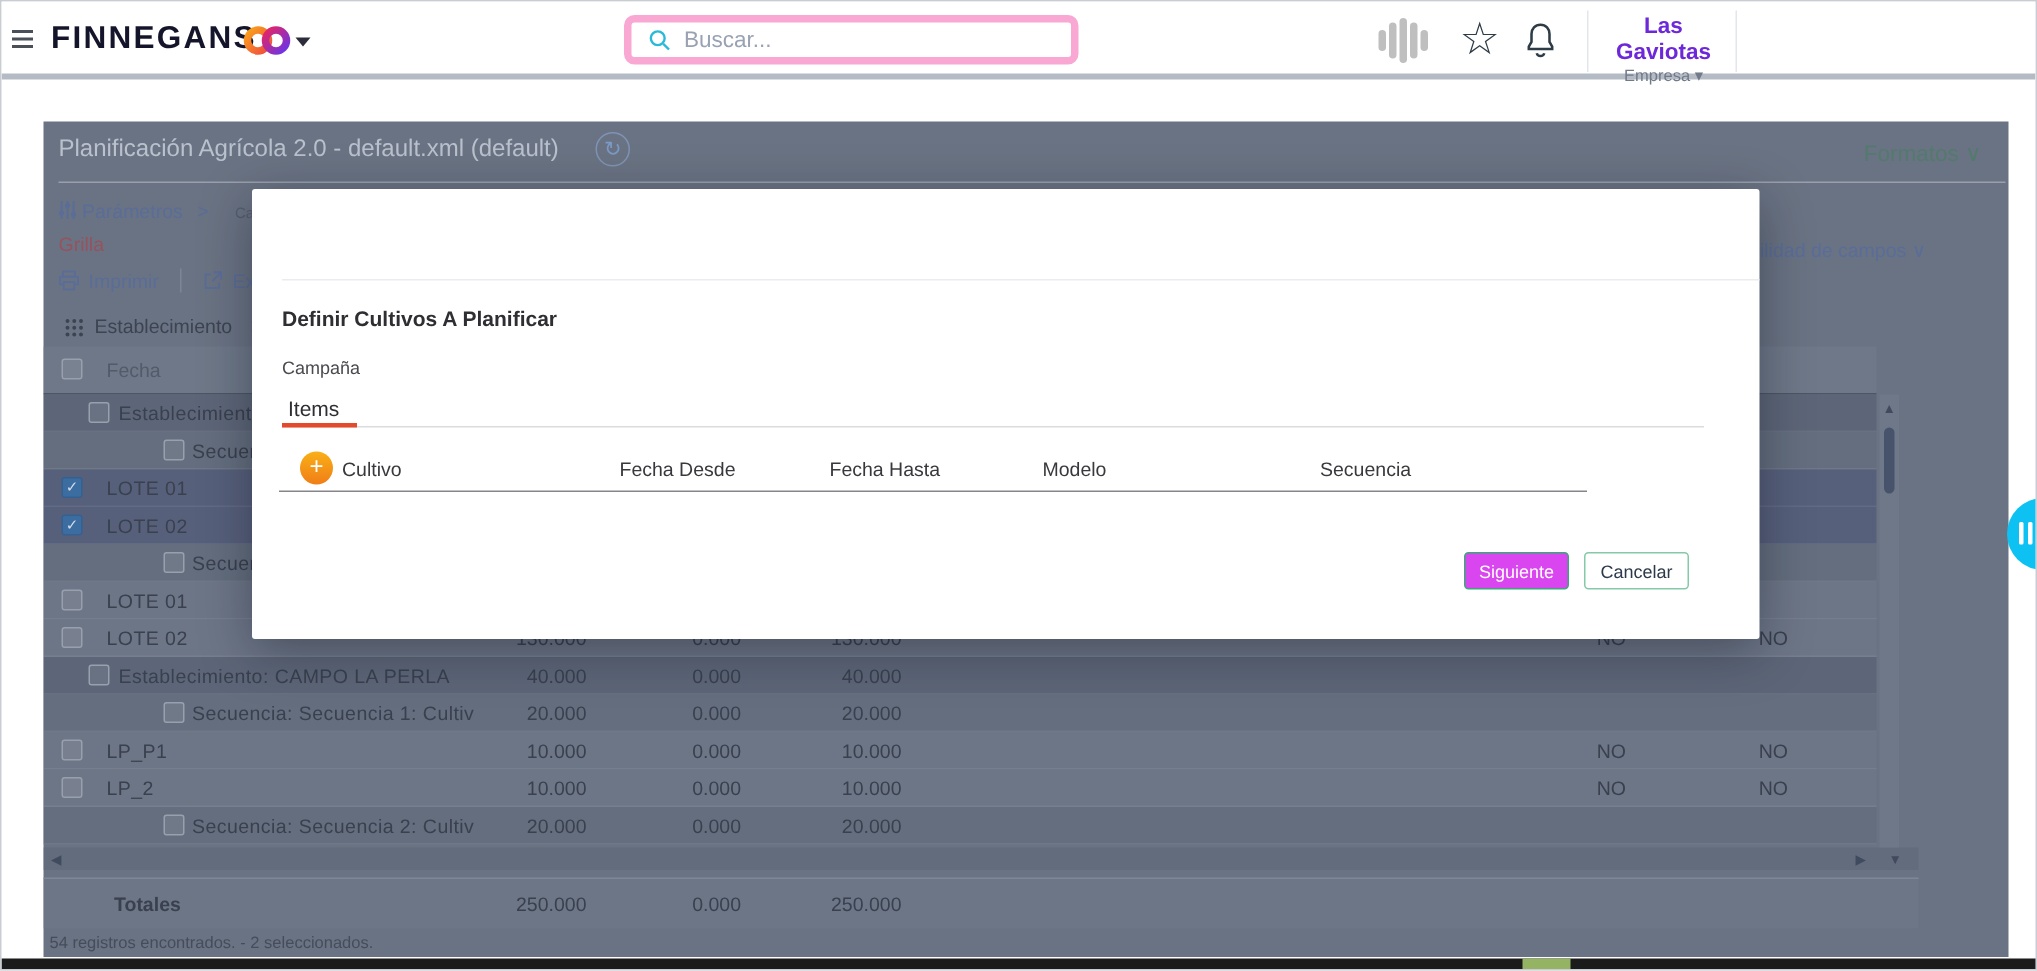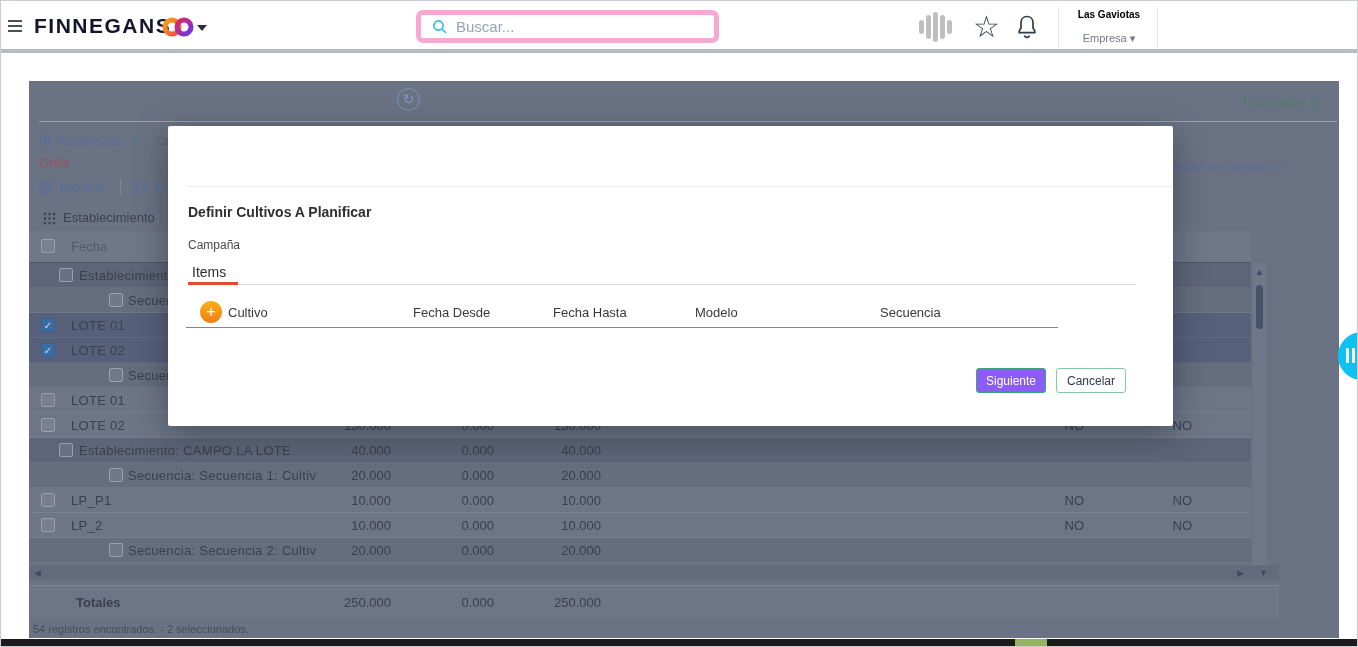--- a/index.html
+++ b/index.html
@@ -17,22 +17,22 @@
   .search { position:absolute; left:415px; top:9px; width:303px; height:33px; border:5px solid #f9a8d4; border-radius:7px; display:flex; align-items:center; padding-left:11px; gap:8px; background:#fff; }
   .search input { border:none; outline:none; font-size:15px; color:#3c4452; width:240px; font-family:inherit; background:transparent; }
   .search input::placeholder { color:#98a2b3; }
   .waves { position:absolute; left:916px; top:11px; width:36px; height:30px; display:flex; align-items:center; justify-content:center; gap:2px; }
   .waves i { display:block; width:5px; border-radius:3px; background:#bfbfbf; }
   .waves i:nth-child(1){height:14px} .waves i:nth-child(2){height:24px} .waves i:nth-child(3){height:30px} .waves i:nth-child(4){height:24px} .waves i:nth-child(5){height:14px}
   .star { position:absolute; left:972px; top:7px; font-size:30px; color:#2e3c48; line-height:38px; cursor:pointer; }
   .bell { position:absolute; left:1014px; top:13px; cursor:pointer; }
   .tb-sep { position:absolute; top:6px; width:1px; height:41px; background:#e3e6ea; }
   .entity { position:absolute; top:8px; text-align:center; cursor:pointer; }
-  .entity .ename { font-size:10px; font-weight:700; color:#000000; }
-  .entity .esub { font-size:11px; color:#707a89; margin-top:12px; }
+  .entity .ename { font-size:15px; font-weight:700; color:#6d28d9; }
+  .entity .esub { font-size:11px; color:#707a89; margin-top:1px; }
   .entity.ws .ename { font-size:16px; font-weight:400; color:#36404f; letter-spacing:0.5px; }
 
   
   .panel { position:absolute; left:28px; top:80px; width:1310px; height:557px; background:#6a7383; overflow:hidden; z-index:1; }
   .p-title { position:absolute; left:10px; top:10px; font-size:16px; color:#b9c1cd; }
   .refresh { position:absolute; left:368px; top:7px; width:23px; height:23px; border:1px solid #7f93b5; border-radius:50%; color:#7b9ac6; font-size:14px; text-align:center; line-height:21px; cursor:pointer; }
   .formats { position:absolute; right:18px; top:12px; font-size:15px; color:#537a6d; cursor:pointer; }
   .p-div { position:absolute; left:10px; top:40px; width:1298px; height:1px; background:#99a0ac; }
   .crumb { position:absolute; left:10px; top:52px; font-size:13px; color:#5a6d99; cursor:pointer; }
   .crumb .tiny { font-size:10px; color:#555e6d; margin-left:14px; }
@@ -93,21 +93,21 @@
   .m-label { position:absolute; left:20px; top:112px; font-size:12px; color:#4a4a4f; }
   .m-pill { position:absolute; left:130px; top:104px; width:226px; height:28px; border-radius:14px; background:#f0f0f1; font-size:13px; color:#3c3c42; line-height:28px; padding-left:14px; cursor:pointer; }
   .m-tab { position:absolute; left:24px; top:138px; font-size:14px; color:#2e2e33; cursor:pointer; }
   .m-tabline-red { position:absolute; left:20px; top:156px; width:50px; height:3px; background:#e4492c; z-index:2; }
   .m-tabline { position:absolute; left:20px; top:158px; width:948px; height:1px; background:#dcdcdf; }
   .m-add { position:absolute; left:32px; top:175px; width:22px; height:22px; border-radius:50%; background:linear-gradient(180deg,#f9b016,#f07d17); color:#fff; font-size:16px; line-height:21px; text-align:center; cursor:pointer; }
   .m-col { position:absolute; top:179px; font-size:13px; color:#39393d; }
   .m-col.c0{left:60px} .m-col.c1{left:245px} .m-col.c2{left:385px} .m-col.c3{left:527px} .m-col.c4{left:712px}
   .m-hline { position:absolute; left:18px; top:201px; width:872px; height:1px; background:#85858b; }
   .m-btn { position:absolute; top:242px; height:25px; font-size:12px; border-radius:3px; text-align:center; line-height:24px; cursor:pointer; font-family:inherit; }
-  .m-next { left:808px; width:70px; background:#8b5cf6; color:#fff; border:1px solid #3aa878; }
+  .m-next { left:808px; width:70px; background:#d946ef; color:#fff; border:1px solid #3aa878; }
   .m-cancel { left:888px; width:70px; background:#fff; color:#2c3a49; border:1px solid #86c9a8; }
 
   
   .side-fab { position:absolute; left:1337px; top:331px; width:48px; height:48px; border-radius:50%; background:#0dc2f2; z-index:60; cursor:pointer; }
   .side-fab i { position:absolute; top:16px; width:3px; height:15px; background:#fff; border-radius:1px; }
   .side-fab i:first-child { left:8px; } .side-fab i:last-child { left:14px; }
   .taskbar { position:absolute; left:0; top:638px; width:1358px; height:9px; background:#1b1b1b; z-index:70; }
   .taskbar .seg { position:absolute; left:1014px; top:0; width:32px; height:9px; background:#94b464; }
 </style>
 </head>
@@ -160,20 +160,21 @@
     </svg>
     <div class="tb-sep" style="left:1057px"></div>
     <div class="entity" style="left:1062px; width:92px;">
       <div class="ename">Las Gaviotas</div>
       <div class="esub">Empresa ▾</div>
     </div>
     <div class="tb-sep" style="left:1156px"></div>
   </div>
 
   <div class="panel">
+    <div class="p-title">Planificación Agrícola 2.0 - default.xml (default)</div>
     <div class="refresh">↻</div>
     <div class="formats"><span>Formatos</span> <span>∨</span></div>
     <div class="p-div"></div>
 
     <div class="crumb">
       <svg width="12" height="12" viewBox="0 0 12 12" style="vertical-align:-1px">
         <line x1="2" y1="0" x2="2" y2="12" stroke="#5a6d99" stroke-width="1.3"></line>
         <line x1="6" y1="0" x2="6" y2="12" stroke="#5a6d99" stroke-width="1.3"></line>
         <line x1="10" y1="0" x2="10" y2="12" stroke="#5a6d99" stroke-width="1.3"></line>
         <circle cx="2" cy="8" r="1.7" fill="#5a6d99"></circle>
@@ -256,21 +257,21 @@
           <div class="cb"></div>
           <span class="lab">LOTE 02</span>
           <span class="val v1">130.000</span>
           <span class="val v2">0.000</span>
           <span class="val v3">130.000</span>
           <span class="val no1">NO</span>
           <span class="val no2">NO</span>
         </div>
         <div class="row group-est">
           <div class="cb"></div>
-          <span class="lab">Establecimiento: CAMPO LA LOTE</span>
+          <span class="lab">Establecimiento: CAMPO LA PERLA</span>
           <span class="val v1">40.000</span>
           <span class="val v2">0.000</span>
           <span class="val v3">40.000</span>
         </div>
         <div class="row group-sec">
           <div class="cb"></div>
           <span class="lab">Secuencia: Secuencia 1: Cultiv</span>
           <span class="val v1">20.000</span>
           <span class="val v2">0.000</span>
           <span class="val v3">20.000</span>

